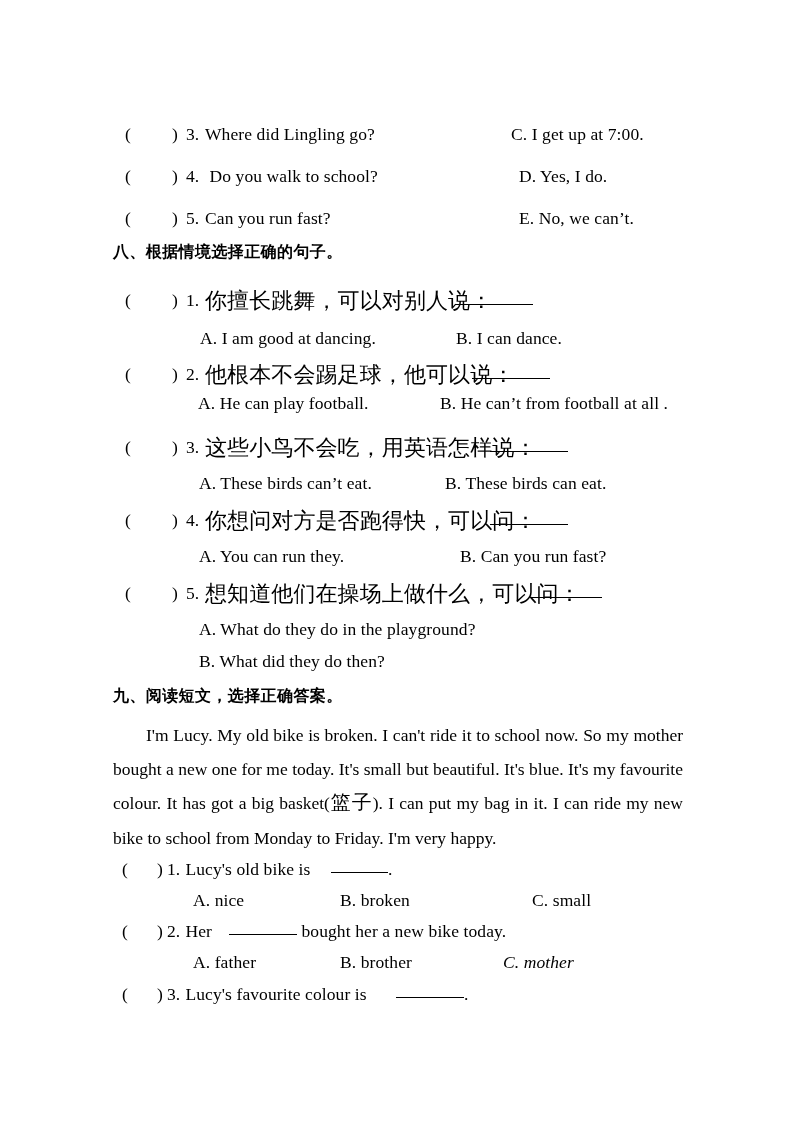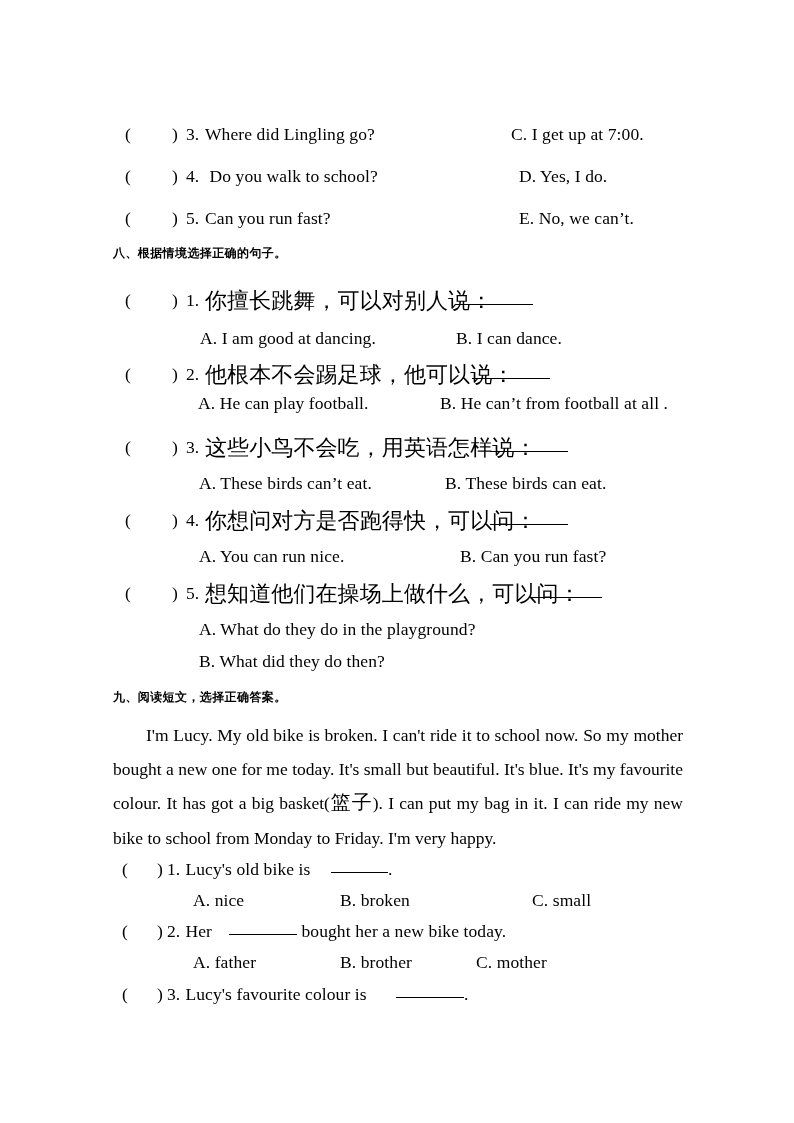--- a/index.html
+++ b/index.html
@@ -29,23 +29,23 @@
     white-space: pre;
     font-size: 17.5px;
     line-height: 20px;
     letter-spacing: 0.1px;
   }
   .cn {
     font-family: "DejaVu Sans", "Liberation Sans", sans-serif;
     font-size: 22px;
   }
   .heading {
-    font-family: Liberation Serif, serif;
+    font-family: Liberation Mono, monospace;
     font-weight: bold;
-    font-size: 12px;
+    font-size: 16px;
     letter-spacing: 0.4px;
   }
   .passage {
     position: absolute;
     font-size: 17.5px;
     line-height: 34px;
     text-align: justify;
     text-justify: inter-word;
   }
   .passage .indent { display: inline-block; width: 33px; }
@@ -105,21 +105,21 @@
     <div class="ln cn" style="left:205px; top:438px;">这些小鸟不会吃，用英语怎样说：</div>
     <div style="position:absolute; left:490px; top:451px; width:78px; border-bottom:1.4px solid #000;"></div>
     <div class="ln" style="left:199px; top:473px;">A. These birds can’t eat.</div>
     <div class="ln" style="left:445px; top:473px;">B. These birds can eat.</div>
 
     <div class="ln" style="left:125px; top:510px;">(</div>
     <div class="ln" style="left:172px; top:510px;">)</div>
     <div class="ln" style="left:186px; top:510px;">4.</div>
     <div class="ln cn" style="left:205px; top:511px;">你想问对方是否跑得快，可以问：</div>
     <div style="position:absolute; left:490px; top:524px; width:78px; border-bottom:1.4px solid #000;"></div>
-    <div class="ln" style="left:199px; top:546px;">A. You can run nice.</div>
+    <div class="ln" style="left:199px; top:546px;">A. You can run they.</div>
     <div class="ln" style="left:460px; top:546px;">B. Can you run fast?</div>
 
     <div class="ln" style="left:125px; top:583px;">(</div>
     <div class="ln" style="left:172px; top:583px;">)</div>
     <div class="ln" style="left:186px; top:583px;">5.</div>
     <div class="ln cn" style="left:205px; top:584px;">想知道他们在操场上做什么，可以问：</div>
     <div style="position:absolute; left:531px; top:597px; width:71px; border-bottom:1.4px solid #000;"></div>
     <div class="ln" style="left:199px; top:619px;">A. What do they do in the playground?</div>
     <div class="ln" style="left:199px; top:651px;">B. What did they do then?</div>
 
@@ -142,21 +142,21 @@
     <div class="ln" style="left:532px; top:890px;">C. small</div>
 
     <div class="ln" style="left:122px; top:921px;">(</div>
     <div class="ln" style="left:157px; top:921px;">)</div>
     <div class="ln" style="left:167px; top:921px;">2.</div>
     <div class="ln" style="left:181px; top:921px;"> Her </div>
     <div style="position:absolute; left:229px; top:934px; width:68px; border-bottom:1.4px solid #000;"></div>
     <div class="ln" style="left:297px; top:921px;"> bought her a new bike today.</div>
     <div class="ln" style="left:193px; top:952px;">A. father</div>
     <div class="ln" style="left:340px; top:952px;">B. brother</div>
-    <div class="ln" style="left:476px; top:952px;">C. mother</div>
+    <div class="ln" style="left:503px; top:952px;font-style:italic;">C. mother</div>
 
     <div class="ln" style="left:122px; top:984px;">(</div>
     <div class="ln" style="left:157px; top:984px;">)</div>
     <div class="ln" style="left:167px; top:984px;">3.</div>
     <div class="ln" style="left:181px; top:984px;"> Lucy's favourite colour is </div>
     <div style="position:absolute; left:396px; top:997px; width:68px; border-bottom:1.4px solid #000;"></div>
     <div class="ln" style="left:464px; top:984px;">.</div>
 
   </div>
 

